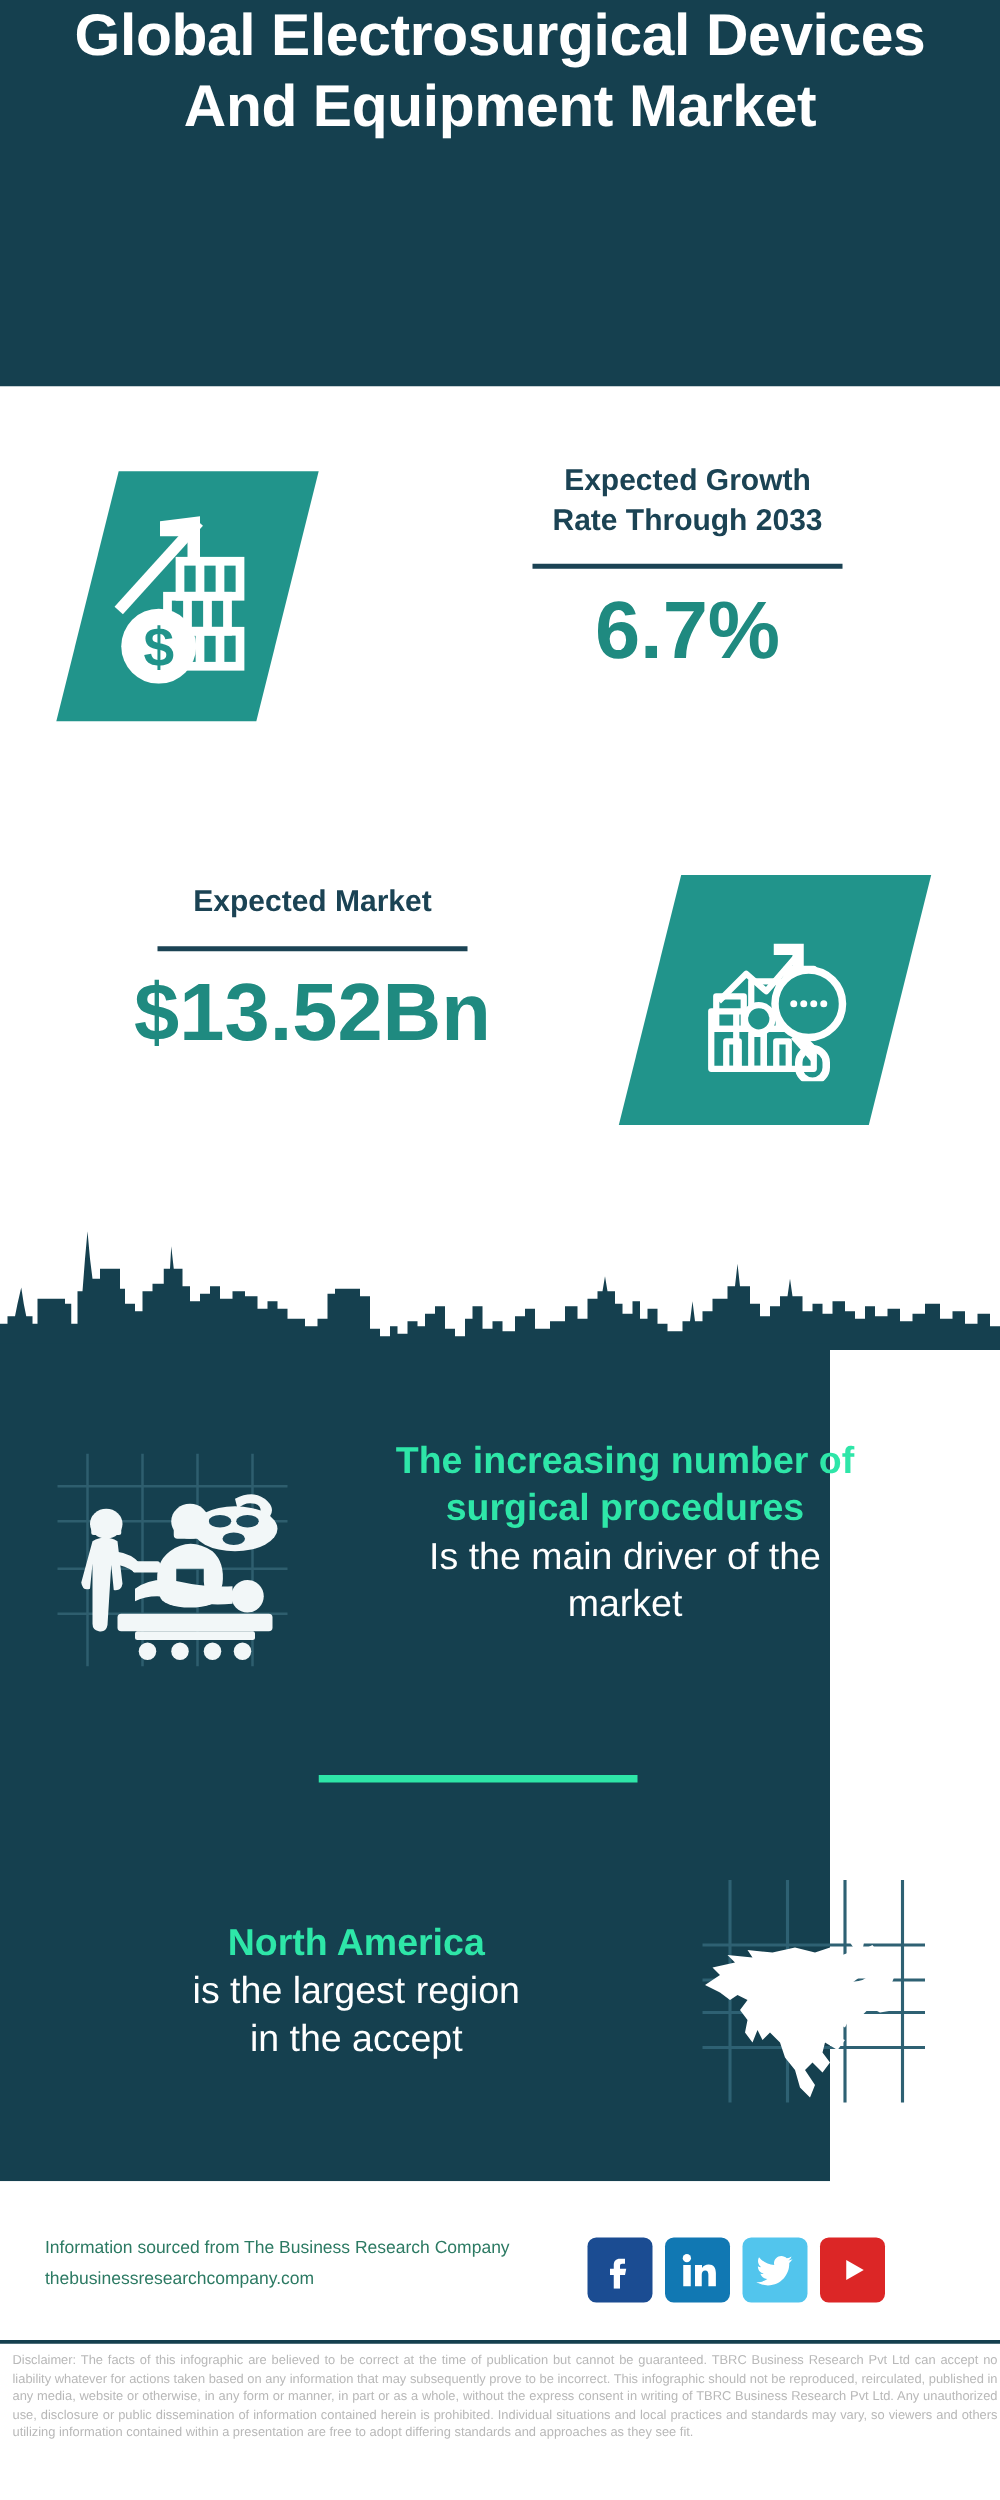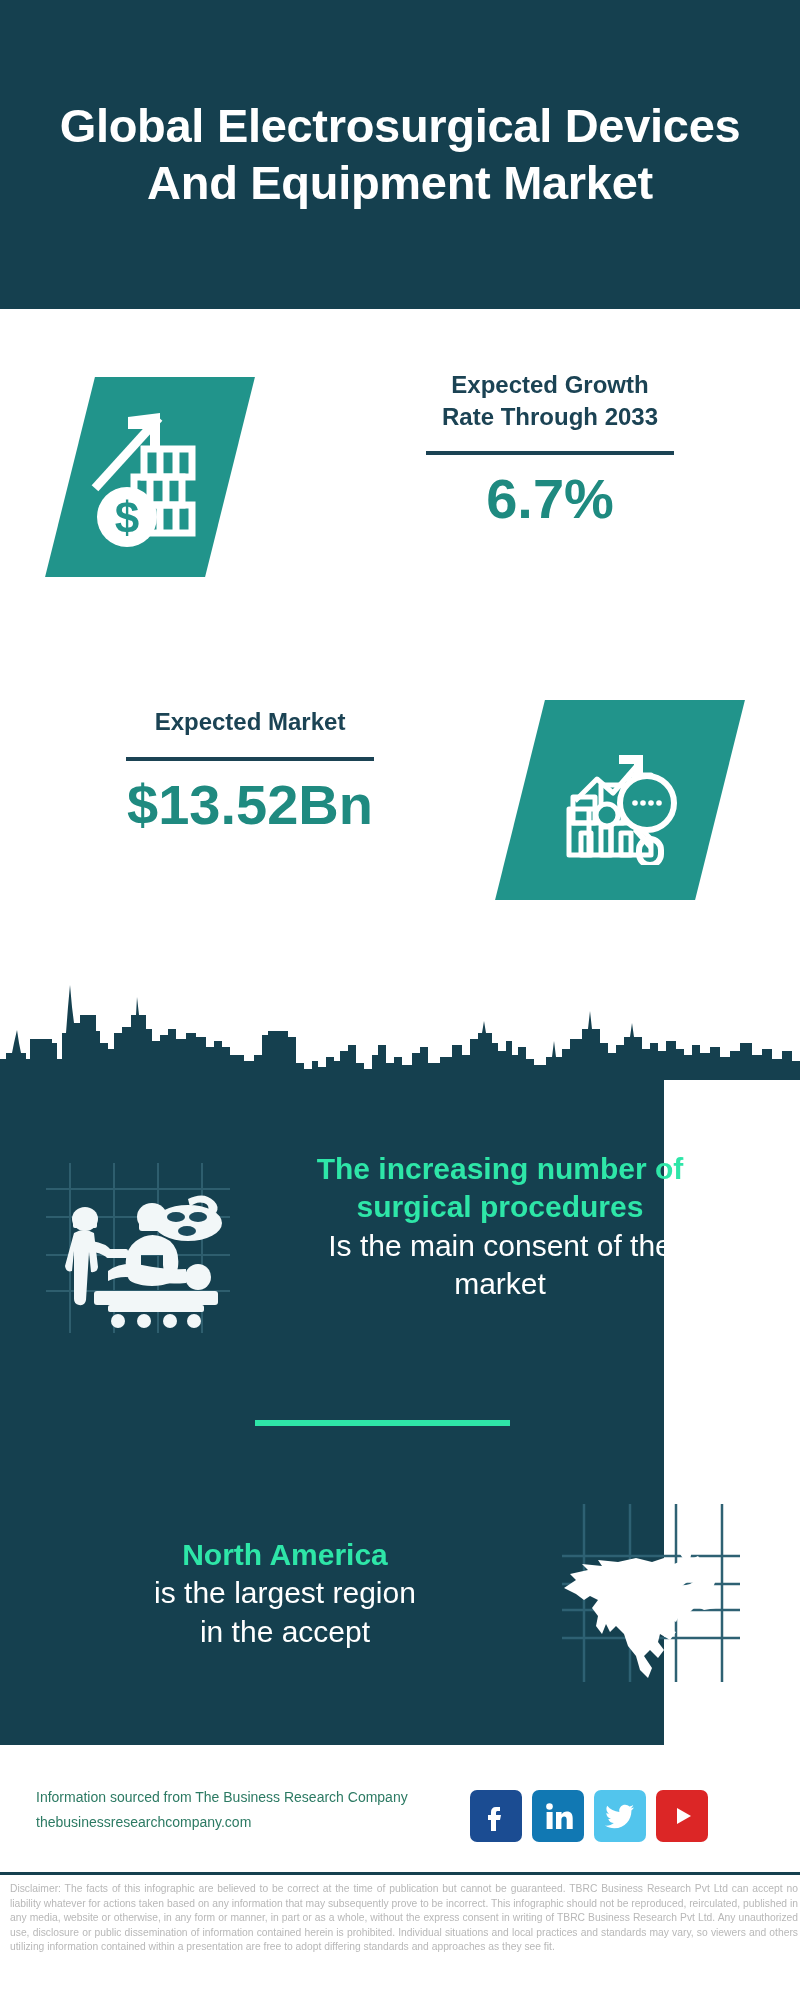--- a/index.html
+++ b/index.html
@@ -8,21 +8,21 @@
     font-family:"Liberation Sans", sans-serif;
     background:#ffffff;
     position:relative;
     overflow:hidden;
   }
 
   
   .header {
     position:absolute; left:0; top:0; width:800px; height:309px;
     background:#15404f;
-    display:flex; align-items:center; justify-content:center;
+    display:flex; justify-content:center;
   }
   .header-title {
     color:#ffffff;
     font-size:47px;
     line-height:1.21;
     font-weight:bold;
     text-align:center;
     letter-spacing:-0.3px;
     padding:0 18px;
   }
@@ -41,21 +41,21 @@
   .growth-icon { left:70px; top:68px; width:160px; height:200px; }
 
   .growth-text { position:absolute; left:340px; top:60px; width:420px; text-align:center; }
   .kicker {
     color:#1b4354; font-size:24px; font-weight:bold; line-height:1.32;
   }
   .rule-dark {
     height:4px; background:#1b4354; width:248px; margin:19px auto 0;
   }
   .big-value {
-    color:#1f8a80; font-size:56px; font-weight:bold; margin-top:16px; line-height:1;
+    color:#1f8a80; font-size:65px; font-weight:bold; margin-top:16px; line-height:1;
   }
 
   
   .size-block { position:absolute; left:0; top:680px; width:800px; height:300px; }
   .size-text { position:absolute; left:40px; top:26px; width:420px; text-align:center; }
   .size-icon { left:520px; top:20px; width:200px; height:200px; }
 
   
   .dark-panel {
     position:absolute; left:0; top:1075px; width:664px; height:670px;
@@ -238,21 +238,21 @@
           <circle cx="102" cy="166" r="7"></circle>
           <circle cx="128" cy="166" r="7"></circle>
           <circle cx="152" cy="166" r="7"></circle>
         </g>
       </g>
     </svg>
 
     <div class="driver-text">
       <div class="line-hl">The increasing number of</div>
       <div class="line-hl">surgical procedures</div>
-      <div class="line-plain">Is the main consent of the</div>
+      <div class="line-plain">Is the main driver of the</div>
       <div class="line-plain">market</div>
     </div>
 
     <div class="mint-rule"></div>
 
     <div class="region-text">
       <div class="line-hl">North America</div>
       <div class="line-plain">is the largest region</div>
       <div class="line-plain">in the accept</div>
     </div>

